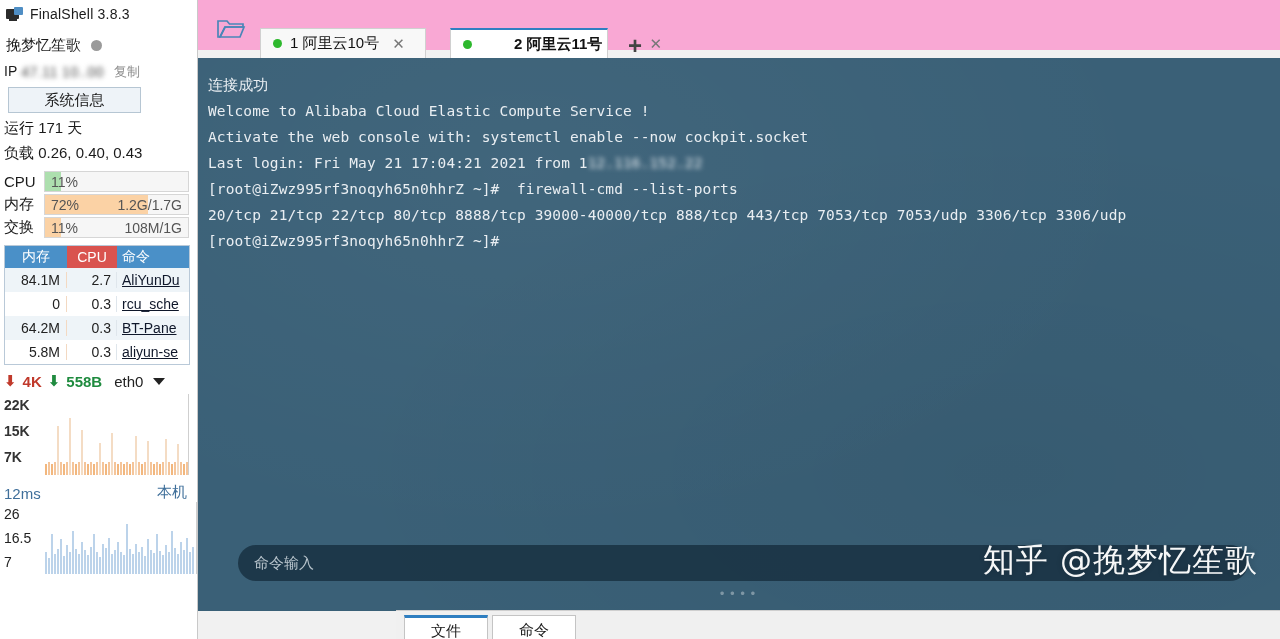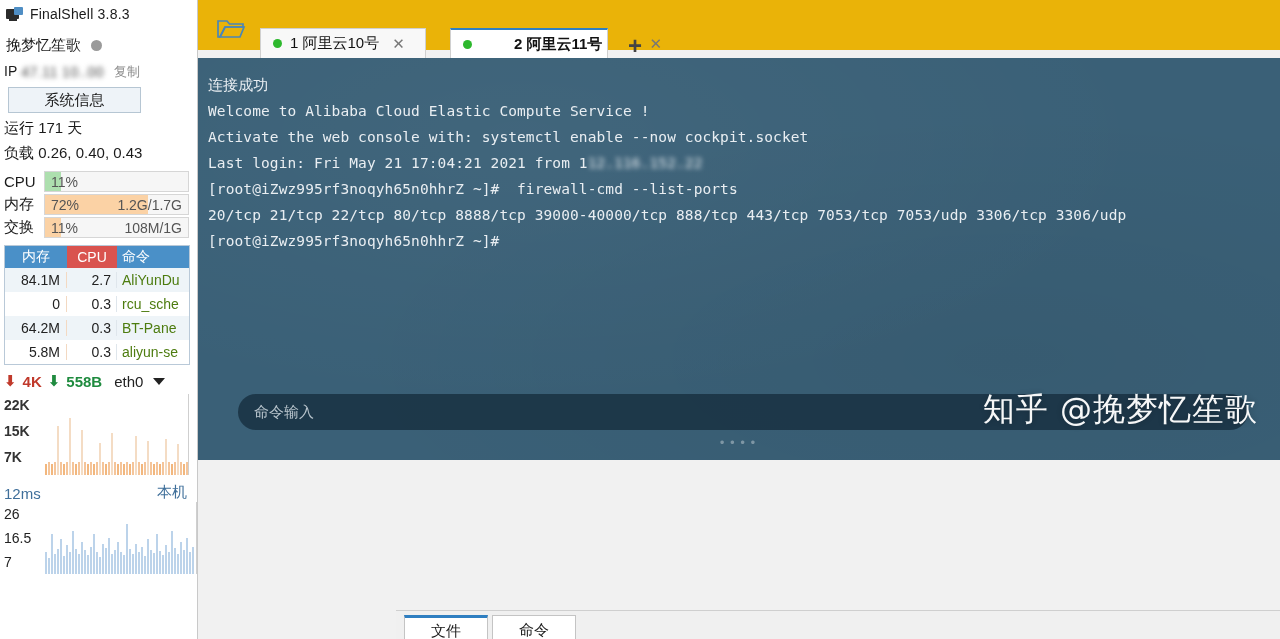--- a/index.html
+++ b/index.html
@@ -119,21 +119,21 @@
   }
   .proc-head { display: flex; height: 22px; }
   .proc-head .c1 { width: 62px; background: #4a90c8; color:#fff; display:flex;align-items:center;justify-content:center; }
   .proc-head .c2 { width: 50px; background: #d9534f; color:#fff; display:flex;align-items:center;justify-content:center; }
   .proc-head .c3 { flex:1; background: #4a90c8; color:#fff; display:flex;align-items:center;padding-left:5px; }
   .proc-row { display: flex; height: 24px; align-items: center; }
   .proc-row:nth-child(odd) { background: #ffffff; }
   .proc-row:nth-child(even) { background: #eef4f8; }
   .proc-row .c1 { width: 62px; text-align: right; padding-right: 6px; color: #222; border-right: 1px solid #f3d9c2; }
   .proc-row .c2 { width: 50px; text-align: right; padding-right: 5px; color: #222; border-right: 1px solid #dfe6ec; }
-  .proc-row .c3 { flex: 1; padding-left: 5px; color: #4d7c0f; white-space: nowrap; overflow: hidden; }
+  .proc-row .c3 { flex: 1; padding-left: 5px; color: #0f172a; white-space: nowrap; overflow: hidden; text-decoration: underline; }
 
   
   .net-head {
     display: flex; align-items: center; gap: 6px;
     padding: 7px 0 2px 4px; font-size: 15px;
   }
   .net-up { color: #c0392b; font-weight: bold; }
   .net-down { color: #1f8b3f; font-weight: bold; }
   .net-if { color: #222; margin-left: 6px; }
   .caret { display:inline-block; width:0;height:0;
@@ -191,21 +191,21 @@
 
   
   #right {
     position: absolute; left: 198px; top: 0;
     width: 1082px; height: 639px;
     background: #f1f1f1;
   }
 
   .tabstrip {
     position: relative; height: 50px;
-    background: #eab308;
+    background: #f9a8d4;
     border-bottom: 0;
     text-align: right;
   }
   .folder-btn {
     position: absolute; left: 14px; top: 13px;
     width: 38px; height: 32px;
     display:flex;align-items:center;justify-content:center;
     cursor: pointer;
   }
   .tab {
@@ -234,21 +234,21 @@
   .tab2 { left: 252px; width: 158px; }
   .addtab {
     position: absolute; left: 430px; top: 36px;
     font-size: 24px; color: #444; font-weight: bold; cursor: pointer;
     line-height: 20px;
   }
 
   
   .terminal {
     position: absolute; left: 0; top: 58px;
-    width: 1082px; height: 402px;
+    width: 1082px; height: 553px;
     background: #3a6077;
     background-image:
       radial-gradient(ellipse at 30% 20%, rgba(255,255,255,.035), transparent 60%),
       radial-gradient(ellipse at 75% 75%, rgba(0,0,0,.05), transparent 60%);
     overflow: hidden;
     font-family: "DejaVu Sans Mono", "Liberation Mono", monospace;
   }
   .term-inner { padding: 14px 0 0 10px; }
   .tline {
     color: #e9eef2;

